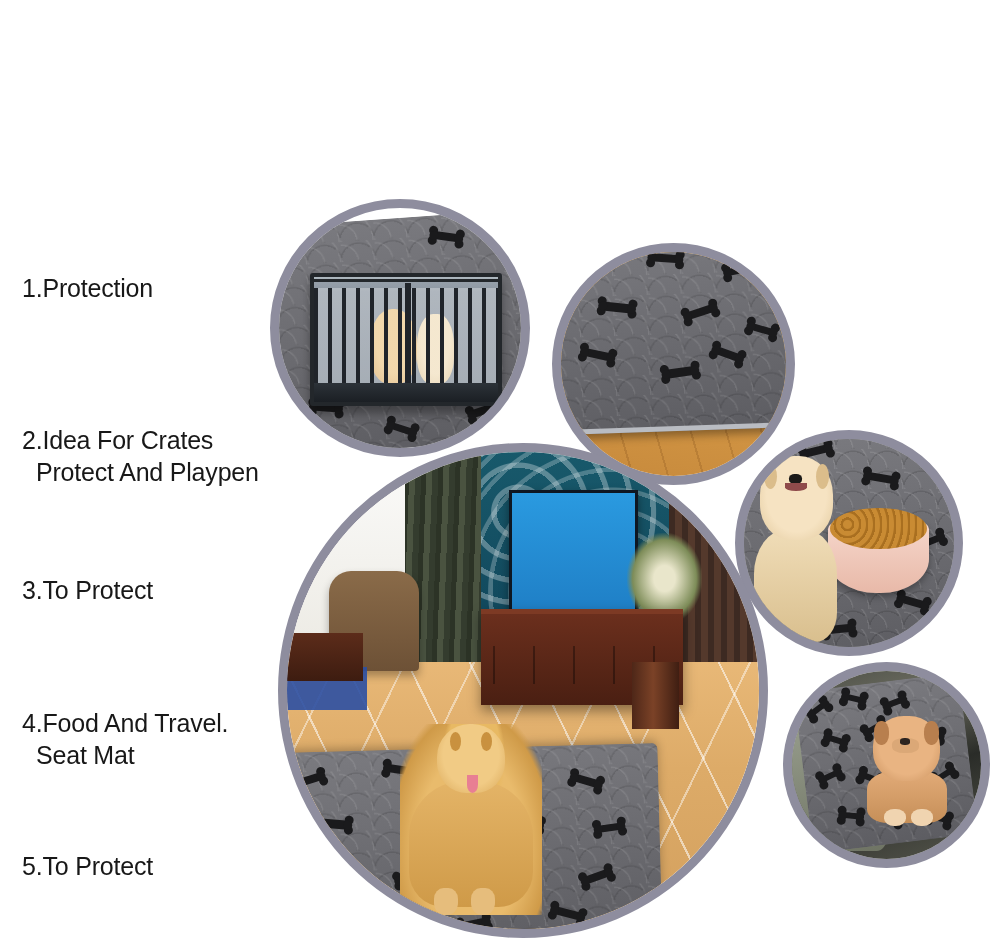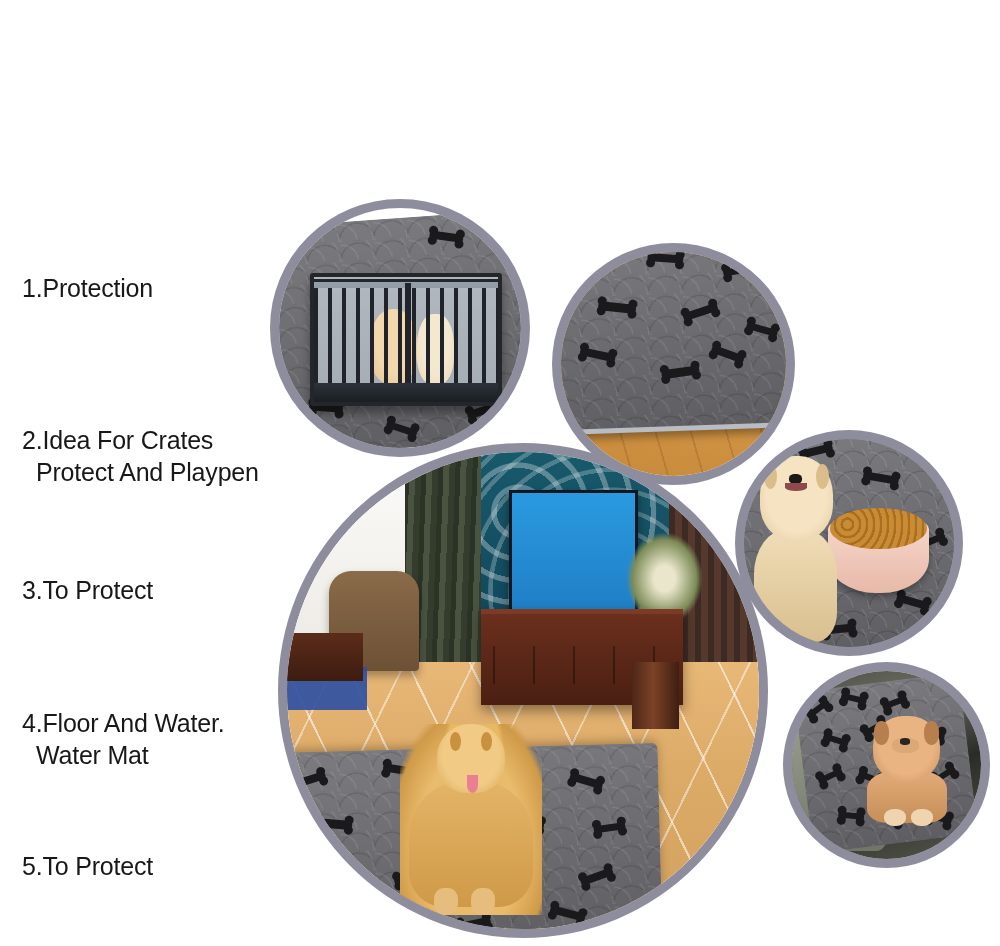--- a/index.html
+++ b/index.html
@@ -329,22 +329,22 @@
     <div class="feature-item" style="top:152px;">
       <span>2.</span><span>Idea For Crates</span>
       <span class="line2">Protect And Playpen</span>
     </div>
 
     <div class="feature-item" style="top:302px;">
       <span>3.</span><span>To Protect</span>
     </div>
 
     <div class="feature-item" style="top:435px;">
-      <span>4.</span><span>Floor And Water.</span>
-      <span class="line2">Water Mat</span>
+      <span>4.</span><span>Food And Travel.</span>
+      <span class="line2">Seat Mat</span>
     </div>
 
     <div class="feature-item" style="top:578px;">
       <span>5.</span><span>To Protect</span>
     </div>
 
   </div>
 
   <div class="circle" id="c1">
     <div class="scene">

